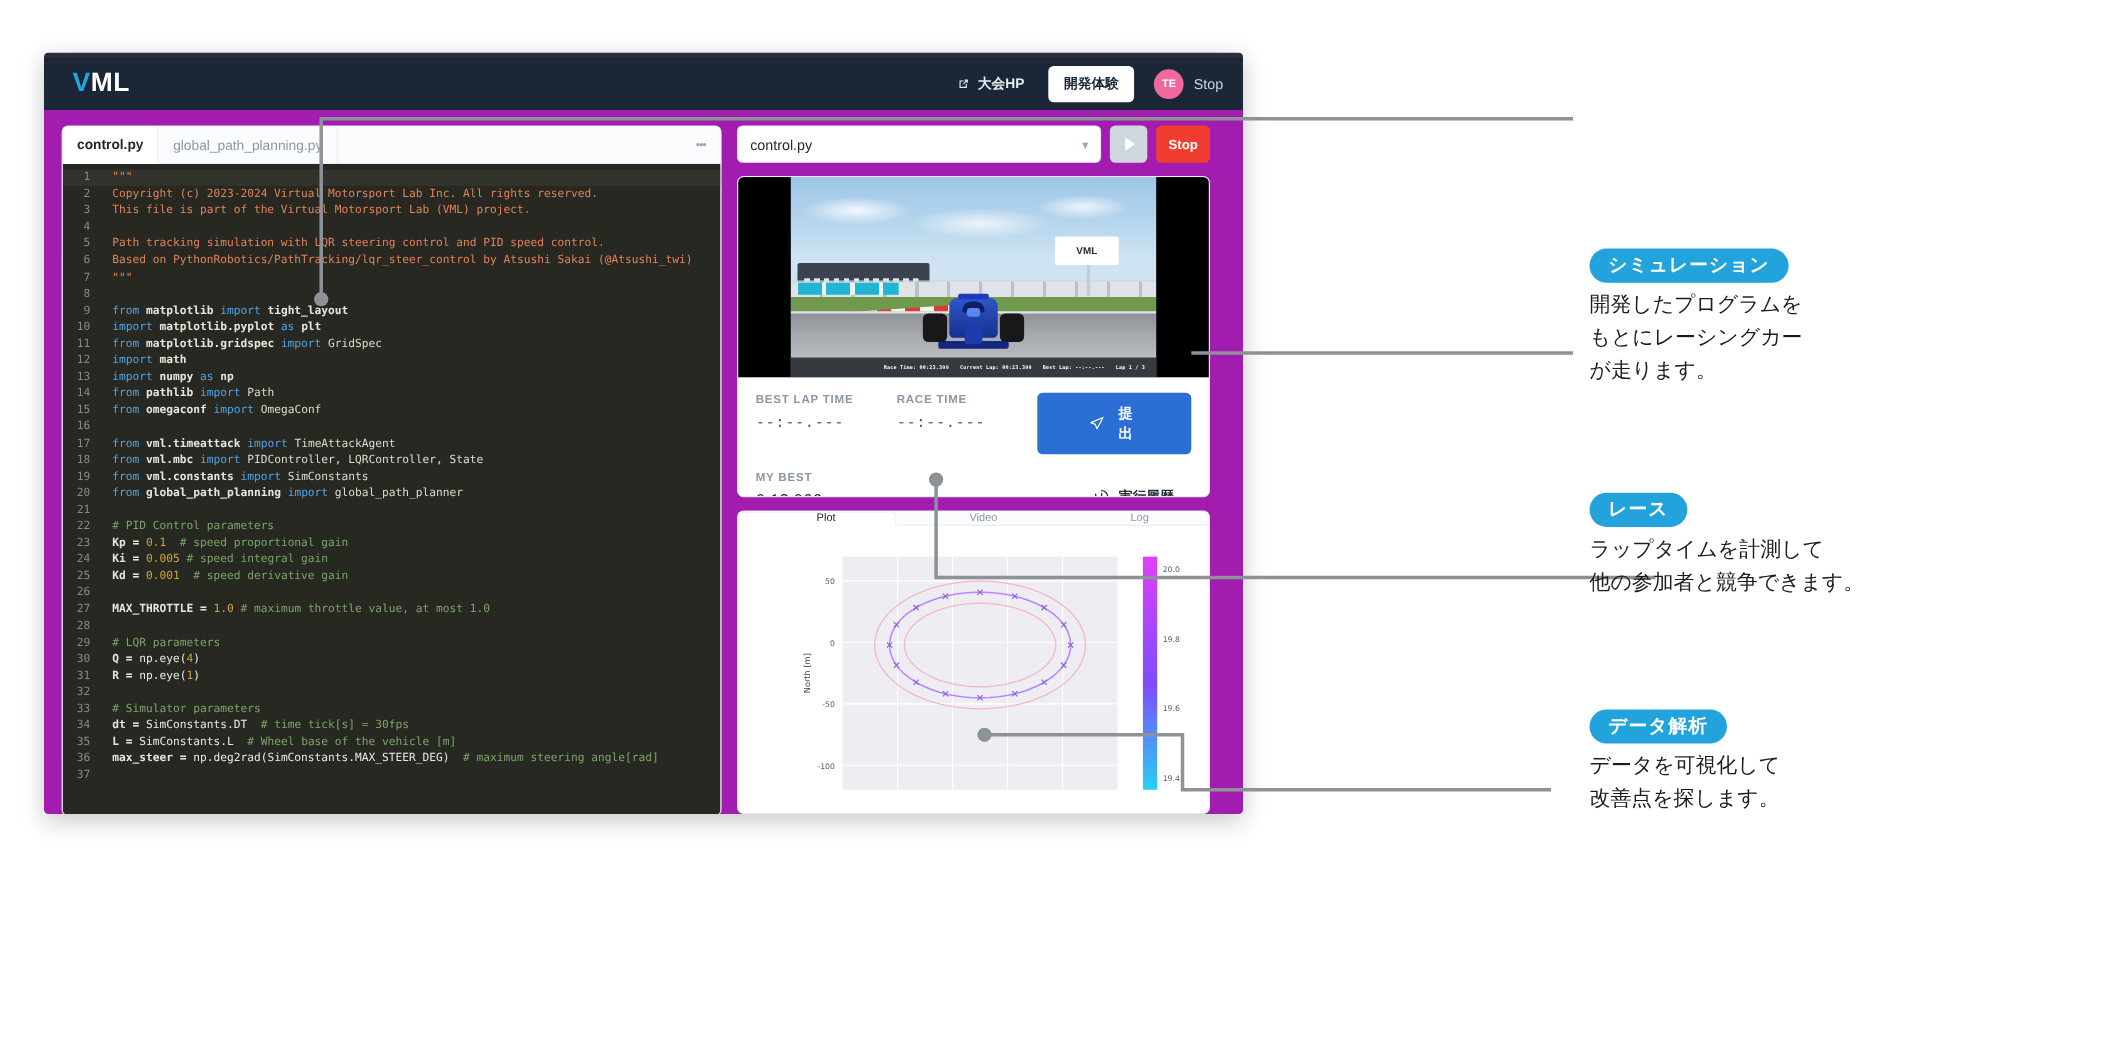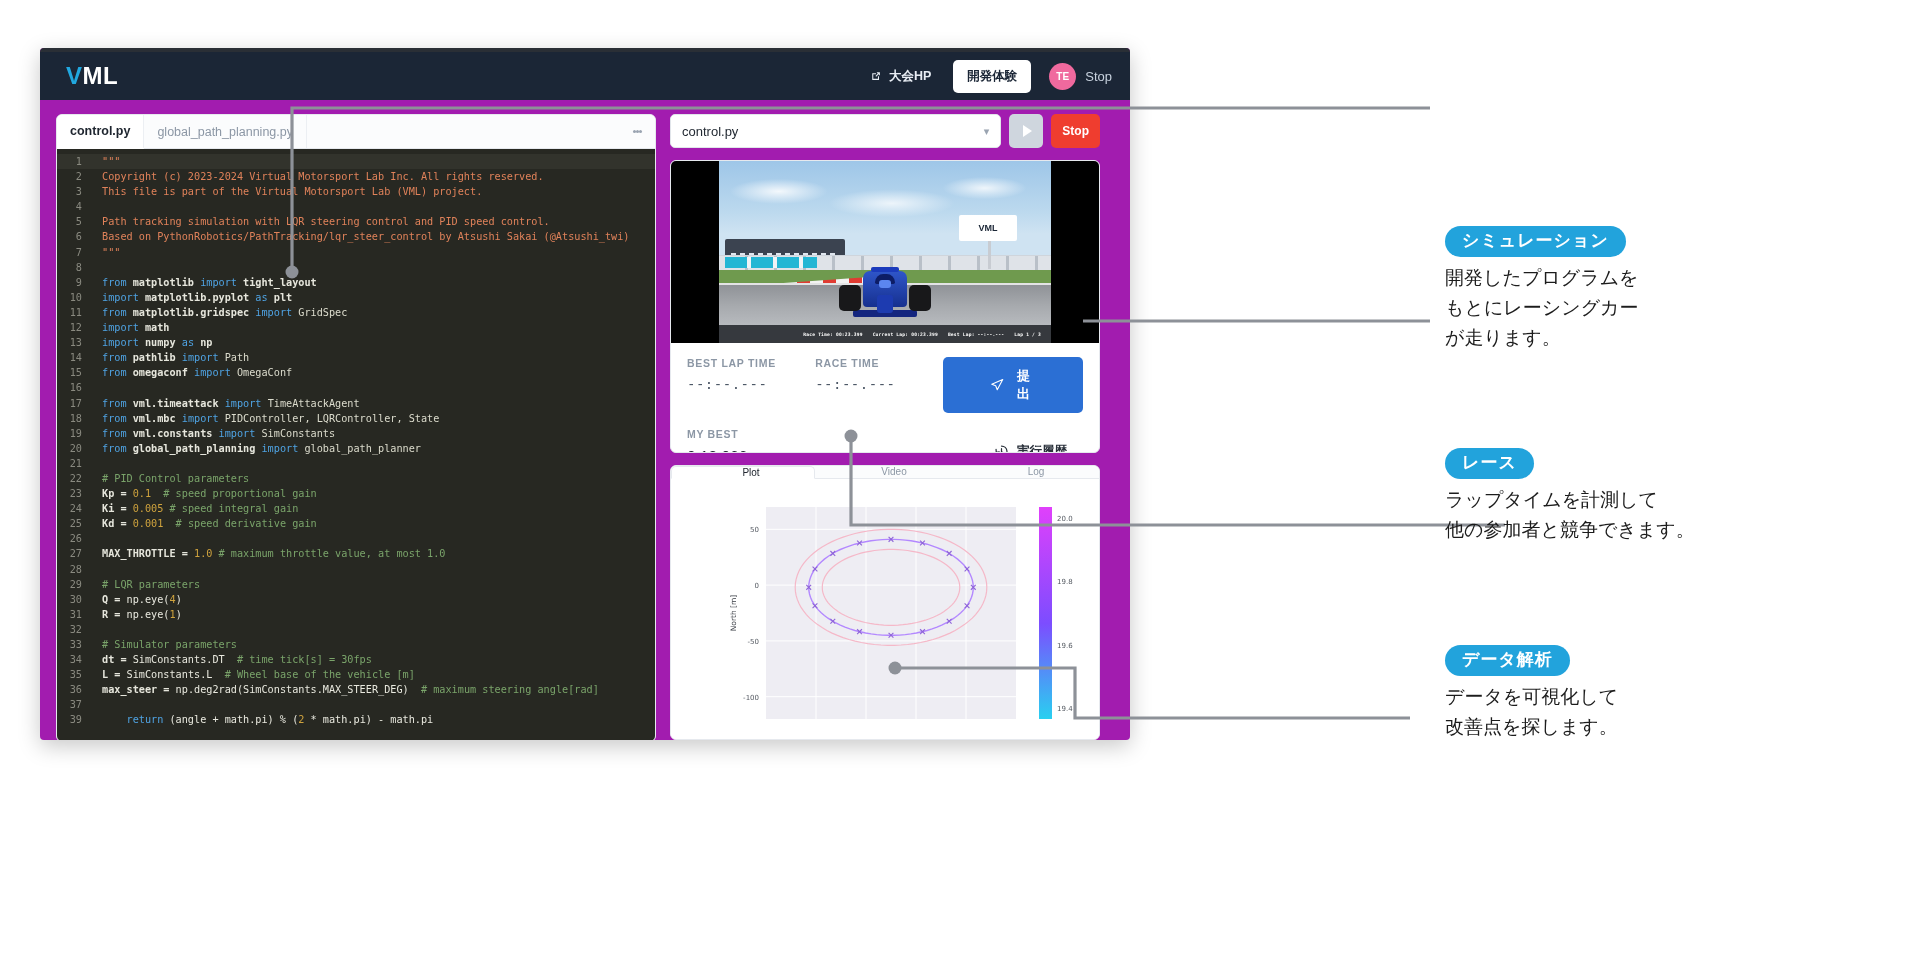--- a/index.html
+++ b/index.html
@@ -282,21 +282,20 @@
               <div class="cl"><span class="ln">28</span><span class="tx"></span></div>
               <div class="cl"><span class="ln">29</span><span class="tx"><span class="t-com"># LQR parameters</span></span></div>
               <div class="cl"><span class="ln">30</span><span class="tx"><span class="t-var">Q = </span><span class="t-id">np.eye(</span><span class="t-num">4</span><span class="t-id">)</span></span></div>
               <div class="cl"><span class="ln">31</span><span class="tx"><span class="t-var">R = </span><span class="t-id">np.eye(</span><span class="t-num">1</span><span class="t-id">)</span></span></div>
               <div class="cl"><span class="ln">32</span><span class="tx"></span></div>
               <div class="cl"><span class="ln">33</span><span class="tx"><span class="t-com"># Simulator parameters</span></span></div>
               <div class="cl"><span class="ln">34</span><span class="tx"><span class="t-var">dt = </span><span class="t-id">SimConstants.DT</span><span class="t-com">  # time tick[s] = 30fps</span></span></div>
               <div class="cl"><span class="ln">35</span><span class="tx"><span class="t-var">L = </span><span class="t-id">SimConstants.L</span><span class="t-com">  # Wheel base of the vehicle [m]</span></span></div>
               <div class="cl"><span class="ln">36</span><span class="tx"><span class="t-var">max_steer = </span><span class="t-id">np.deg2rad(SimConstants.MAX_STEER_DEG)</span><span class="t-com">  # maximum steering angle[rad]</span></span></div>
               <div class="cl"><span class="ln">37</span><span class="tx"></span></div>
-              <div class="cl"><span class="ln">39</span><span class="tx"><span class="t-kw">    return </span><span class="t-id">(angle + math.pi) % (</span><span class="t-num">2 </span><span class="t-id">* math.pi) - math.pi</span></span></div>
             </div>
         </div>
       </div>
 
       <div class="col-right">
 
         <div class="runbar">
           <div class="select">
             <span>control.py</span>
             <span class="chev">▾</span>

